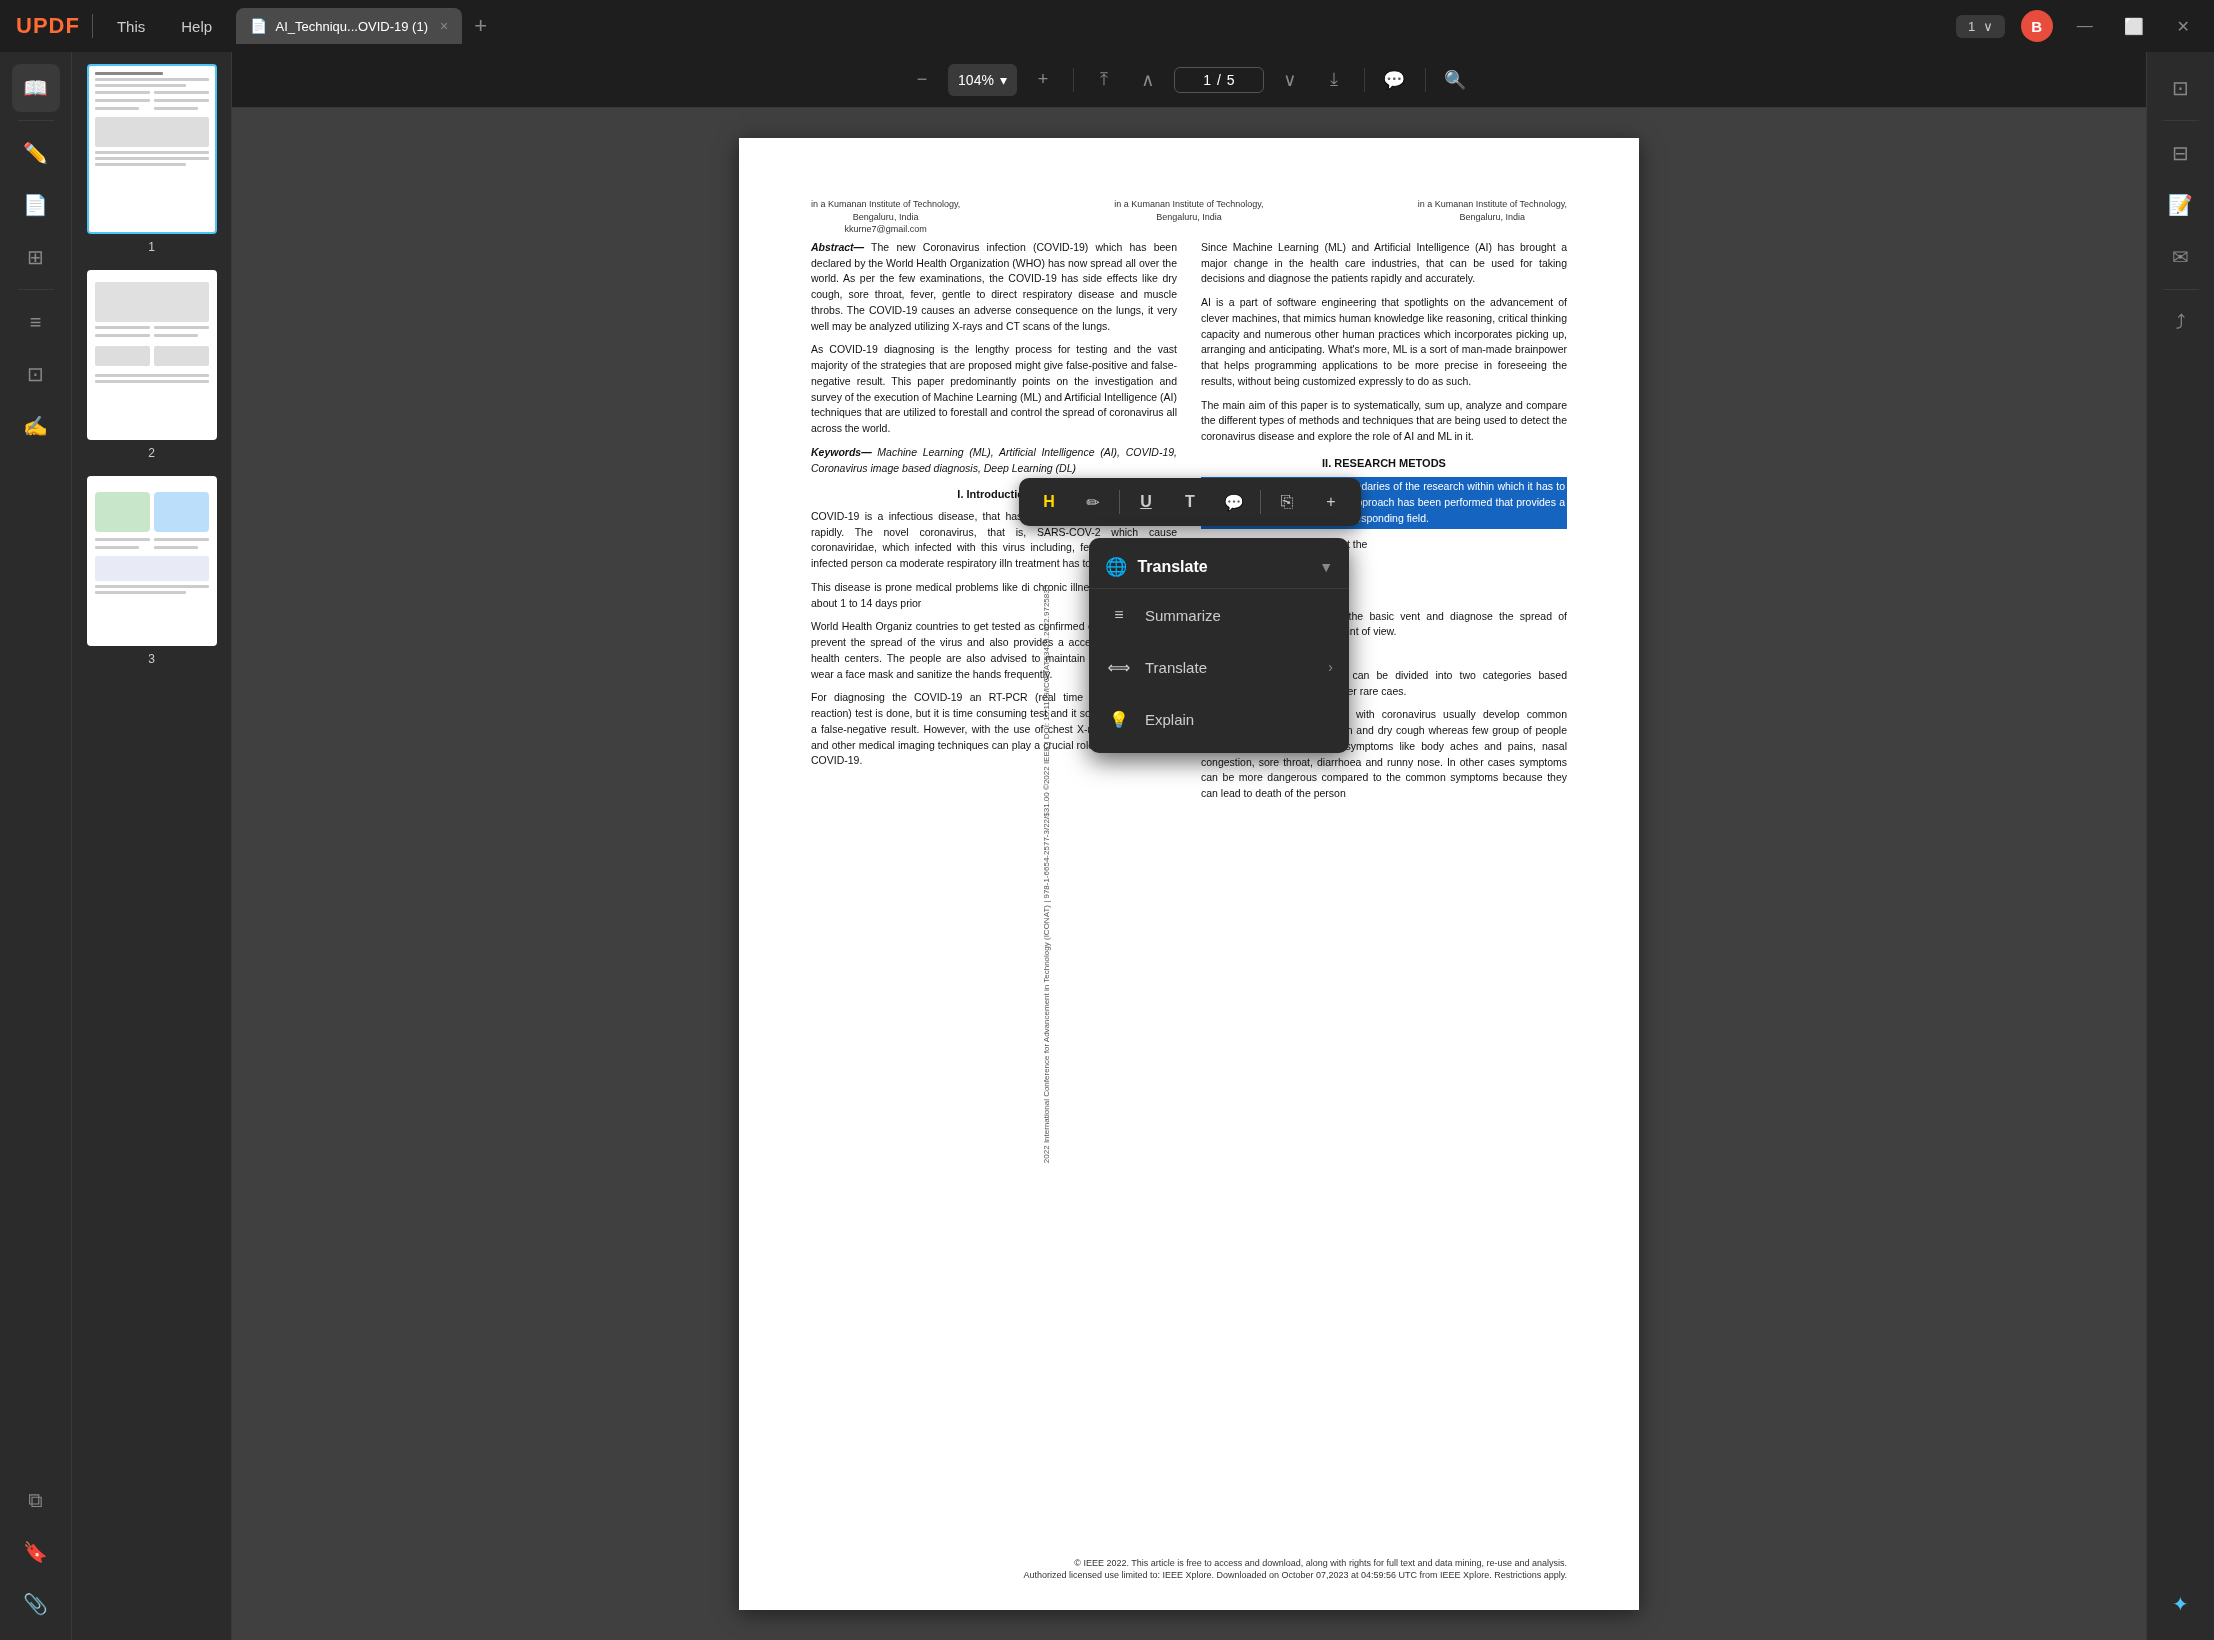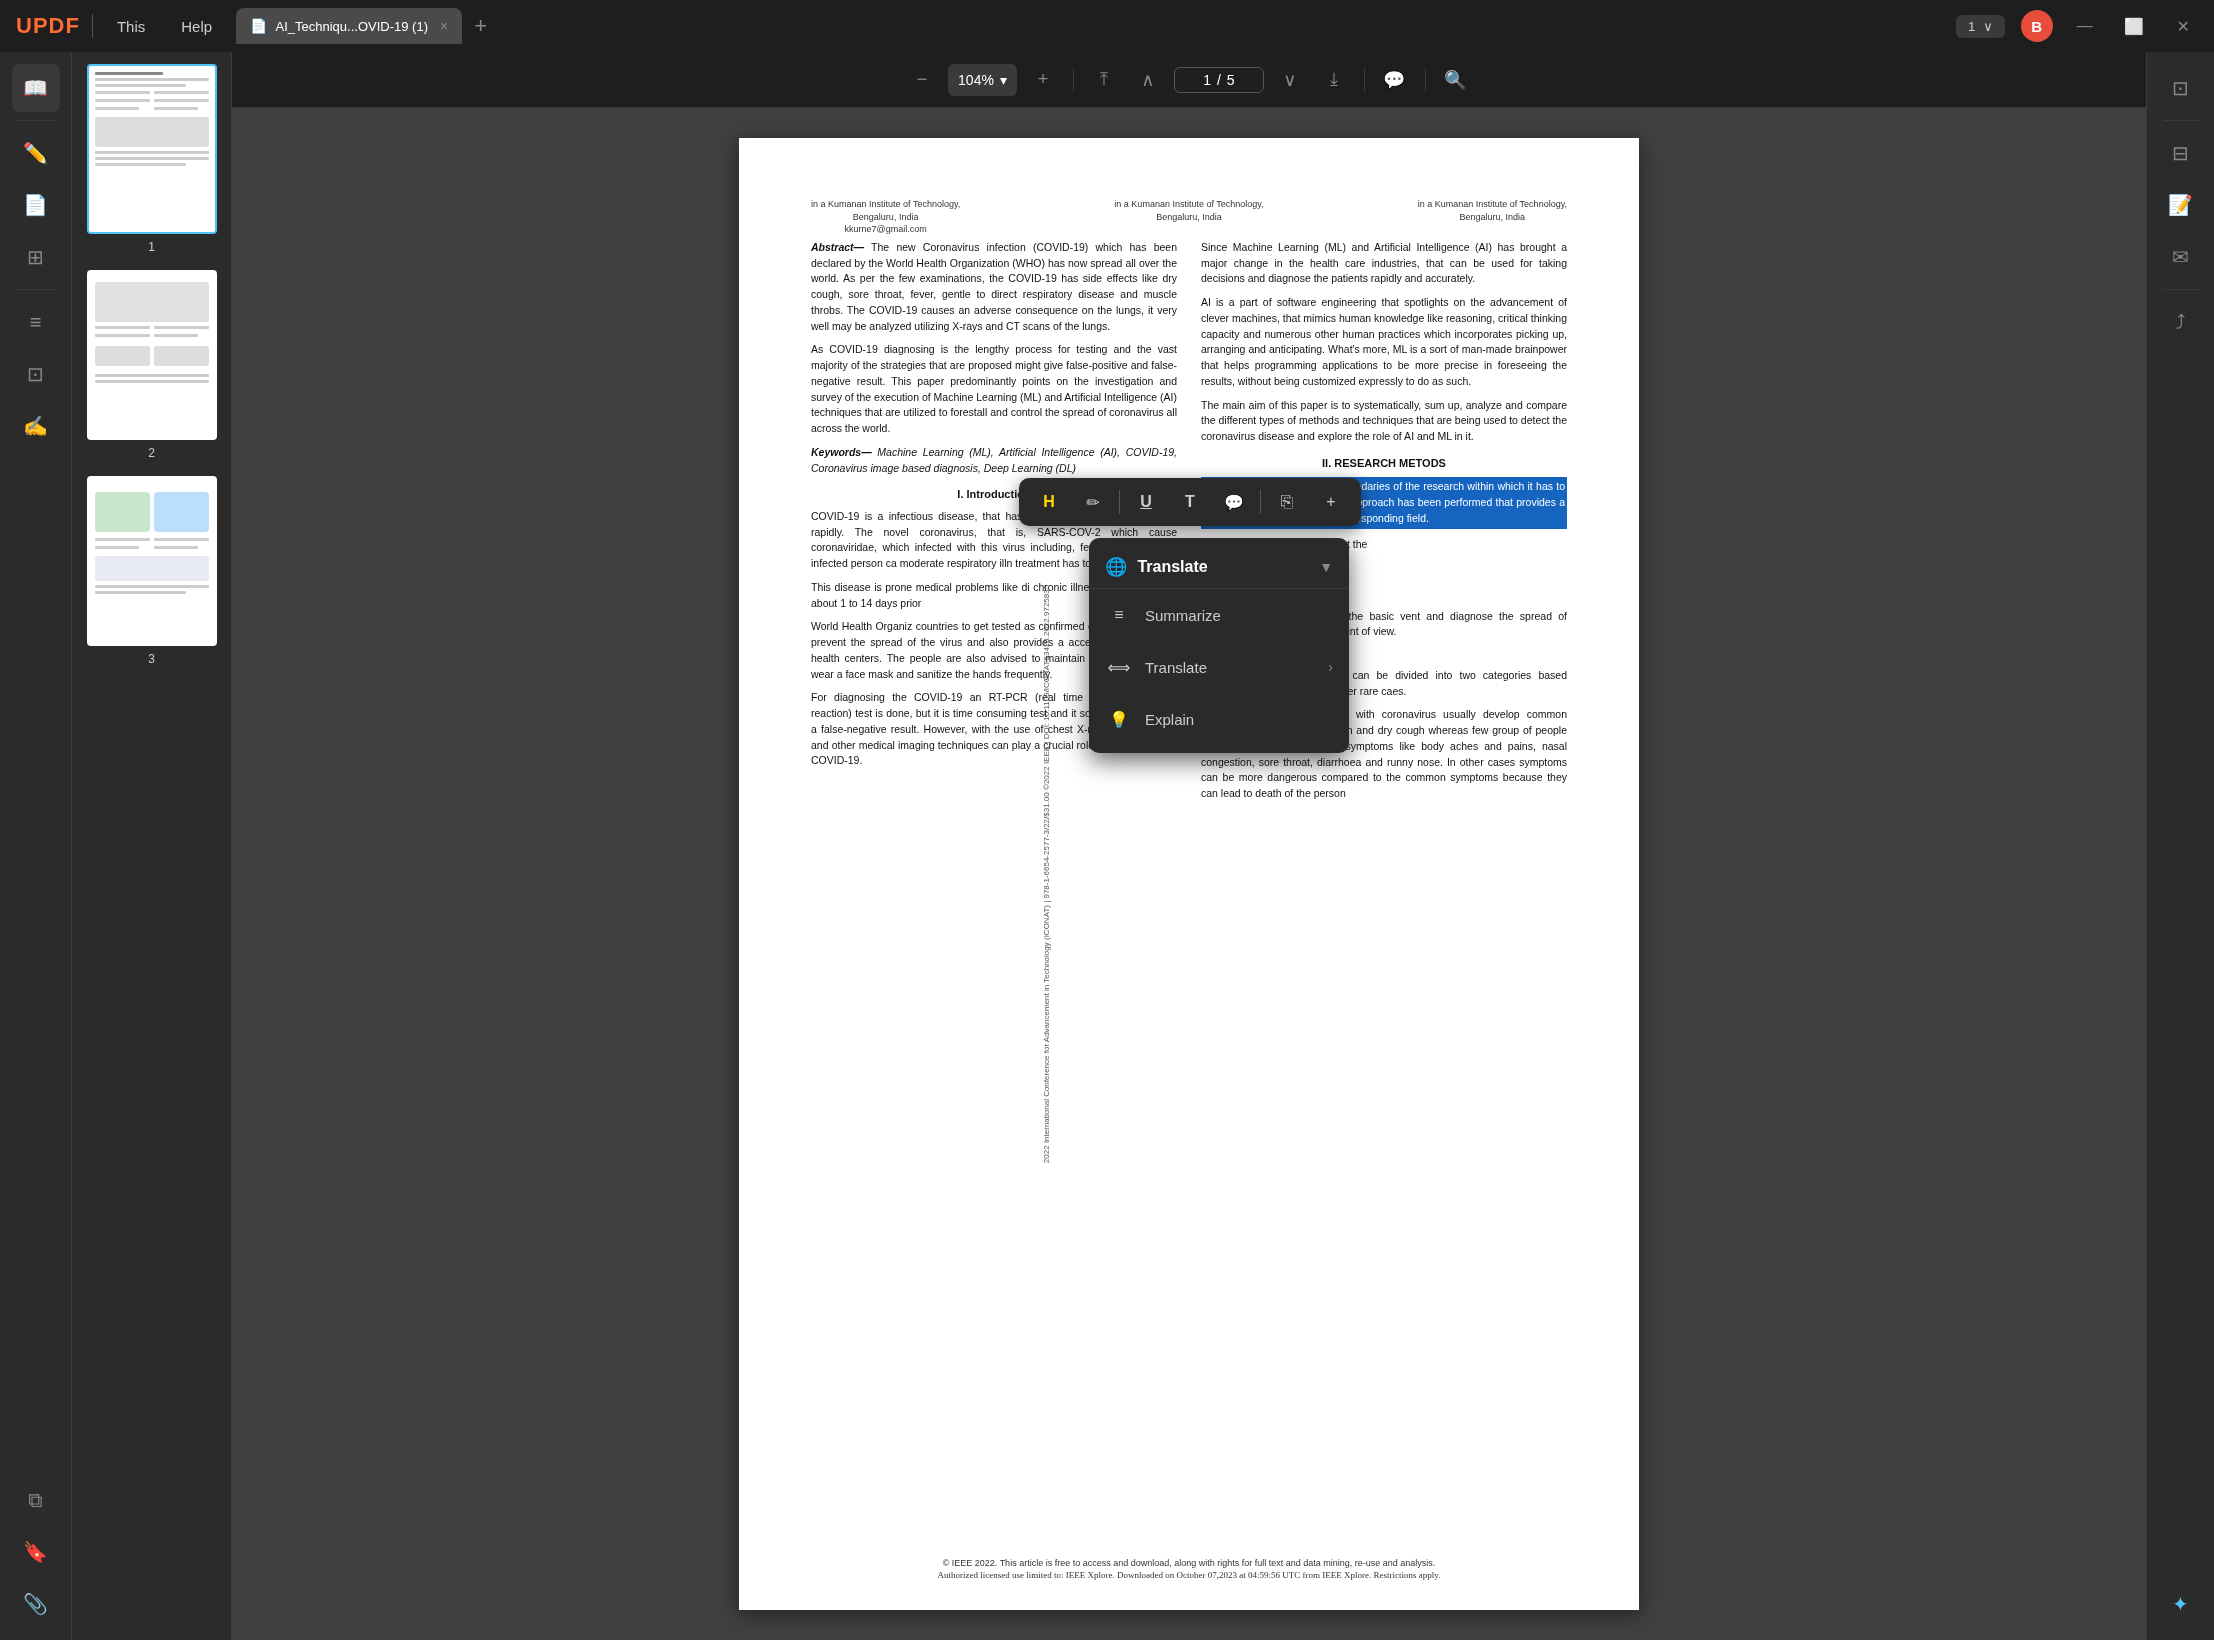--- a/index.html
+++ b/index.html
@@ -650,23 +650,23 @@
             <div class="pdf-section-title" style="text-align:left;font-style:italic;">
               <span style="text-decoration:underline;">Overview of COVID-19</span>
             </div>
             <p style="margin-bottom:8px;">the symptoms of COVID-19, the basic vent and diagnose the spread of COVID- edical professionals point of view.</p>
             <div style="font-style:italic;font-weight:bold;margin:6px 0 4px;">A.    Symptoms of COVID-19</div>
             <p style="margin-bottom:8px;">The symptoms of COVID-19 can be divided into two categories based common symptoms and the other rare caes.</p>
             <p>Most of the patients infected with coronavirus usually develop common symptoms like fever, exhaustion and dry cough whereas few group of people may experience some extra symptoms like body aches and pains, nasal congestion, sore throat, diarrhoea and runny nose. In other cases symptoms can be more dangerous compared to the common symptoms because they can lead to death of the person</p>
           </div>
         </div>
 
-        <div style="position:absolute;bottom:30px;left:72px;right:72px;text-align:center;">
+        <div style="position:absolute;bottom:30px;left:72px;right:72px;text-align:right;">
           <div style="font-size:9px;color:#333;">© IEEE 2022. This article is free to access and download, along with rights for full text and data mining, re-use and analysis.</div>
-          <div style="font-size:9px;color:#333;margin-top:2px;font-family:Liberation Serif, serif;">Authorized licensed use limited to: IEEE Xplore. Downloaded on October 07,2023 at 04:59:56 UTC from IEEE Xplore. Restrictions apply.</div>
+          <div style="font-size:9px;color:#333;margin-top:2px;">Authorized licensed use limited to: IEEE Xplore. Downloaded on October 07,2023 at 04:59:56 UTC from IEEE Xplore. Restrictions apply.</div>
         </div>
 
         <div class="annotation-toolbar" style="top:340px;left:280px;">
           <div class="annot-btn" style="font-weight:bold;color:#ffd700;">H</div>
           <div class="annot-btn">✏</div>
           <div class="annot-sep"></div>
           <div class="annot-btn" style="text-decoration:underline;font-weight:bold;">U</div>
           <div class="annot-btn" style="font-weight:bold;">T</div>
           <div class="annot-btn">💬</div>
           <div class="annot-sep"></div>

